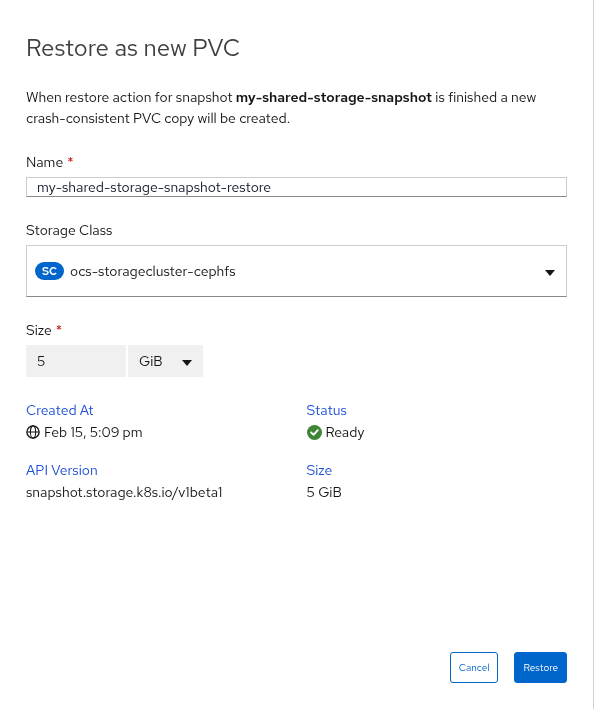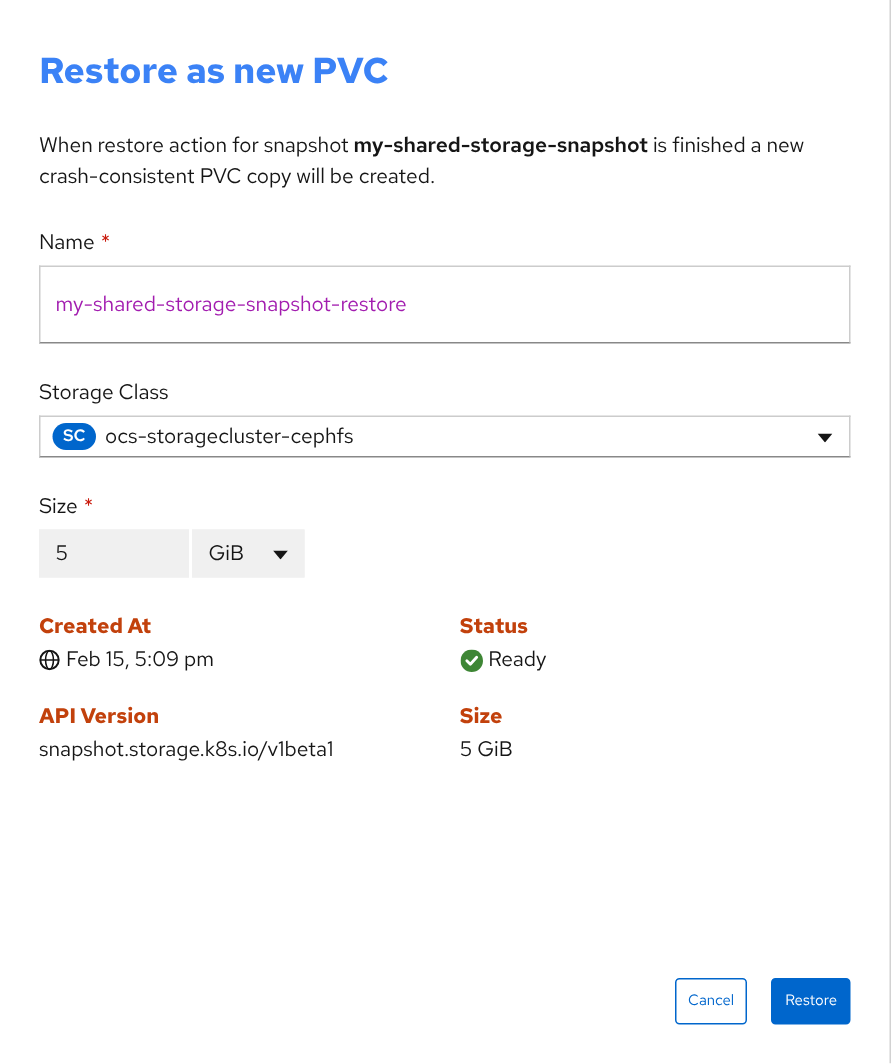--- a/index.html
+++ b/index.html
@@ -17,23 +17,23 @@
       position: relative;
     }
     .modal {
       padding: 32px 26px 26px 26px;
       border-right: 1px solid #d2d2d2;
       height: 100%;
       position: relative;
     }
     .modal-title {
       font-size: 24px;
-      font-weight: 700;
+      font-weight: 400;
       margin-bottom: 24px;
-      color: #3b82f6;
+      color: #404040;
     }
     .description {
       font-size: 14px;
       line-height: 1.5;
       color: #151515;
       margin-bottom: 24px;
     }
     .description strong {
       font-weight: 600;
     }
@@ -46,36 +46,36 @@
       font-weight: 400;
       margin-bottom: 6px;
       color: #151515;
     }
     .required-mark {
       color: #c9190b;
       margin-left: 4px;
     }
     .text-input {
       width: 100%;
-      height: 52px;
+      height: 20px;
       padding: 6px 10px;
       font-size: 14px;
       border: 1px solid #ccc;
       border-bottom: 1px solid #888;
       background: #fff;
-      color: #a21caf;
+      color: #0f172a;
       font-family: inherit;
     }
     .select-wrapper {
       position: relative;
       width: 100%;
     }
     .select-input {
       width: 100%;
-      height: 28px;
+      height: 52px;
       padding: 6px 20px 6px 8px;
       font-size: 14px;
       border: 1px solid #ccc;
       border-bottom: 1px solid #888;
       background: #fff;
       color: #151515;
       display: flex;
       align-items: center;
       cursor: pointer;
       gap: 6px;
@@ -144,22 +144,22 @@
     .details-grid {
       display: grid;
       grid-template-columns: 1fr 1fr;
       row-gap: 20px;
       column-gap: 20px;
     }
     .detail-item {
     }
     .detail-label {
       font-size: 14px;
-      font-weight: 700;
-      color: #c2410c;
+      font-weight: 400;
+      color: #1d4ed8;
       margin-bottom: 4px;
     }
     .detail-value {
       font-size: 14px;
       color: #151515;
       display: flex;
       align-items: center;
       gap: 4px;
     }
     .footer {

